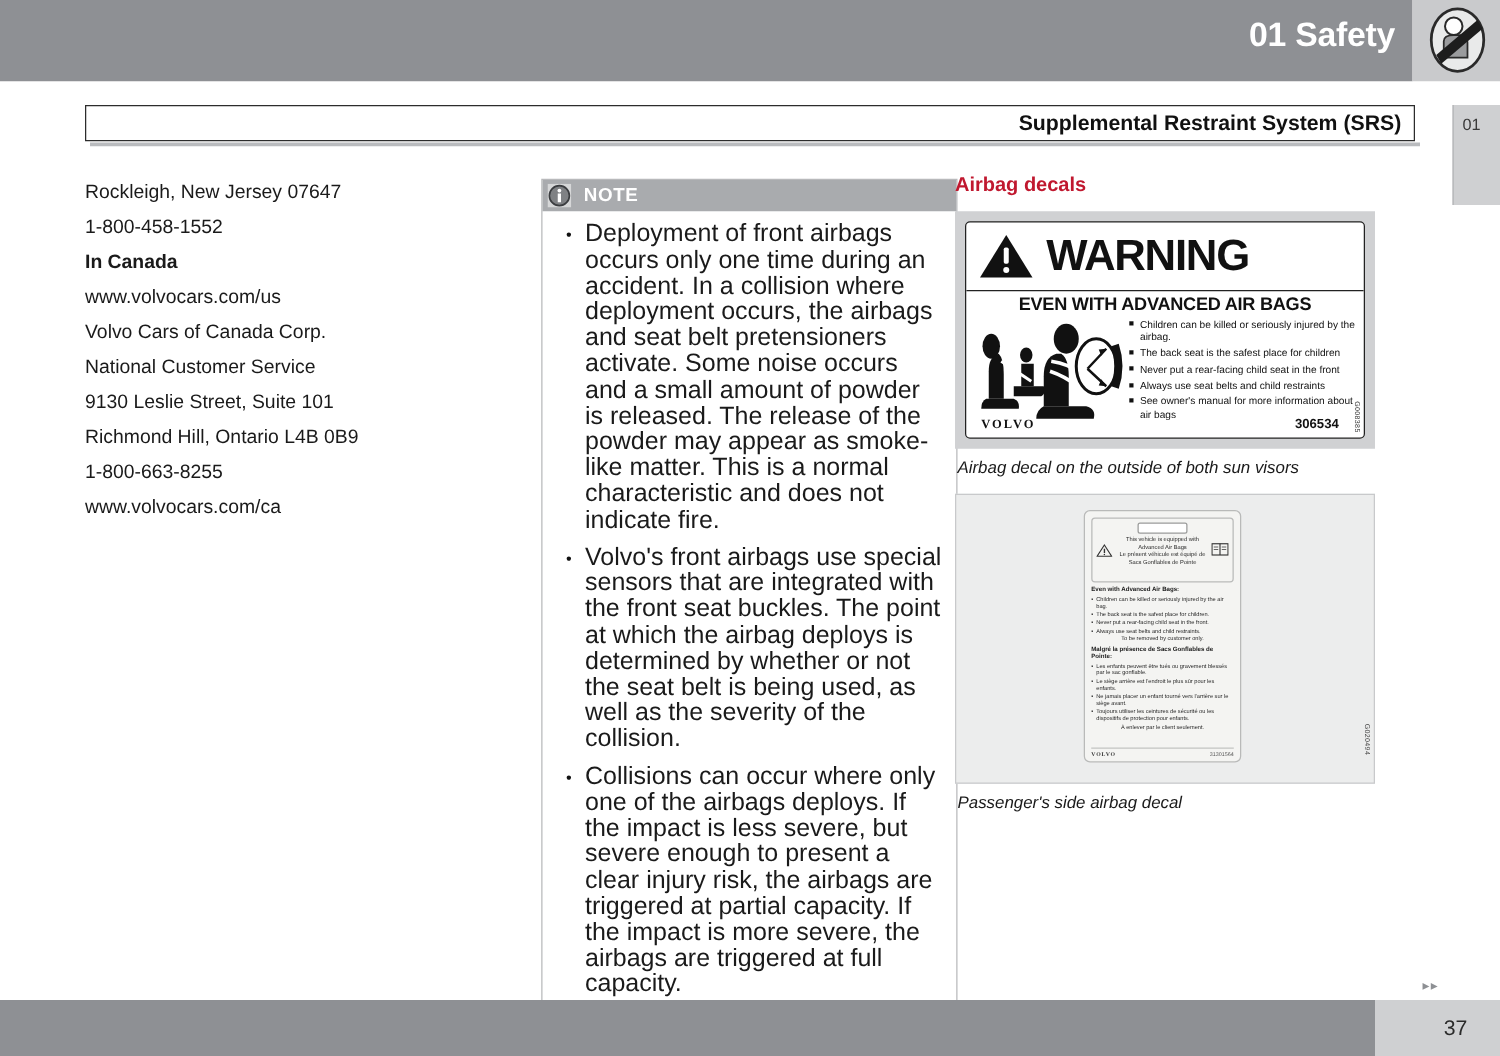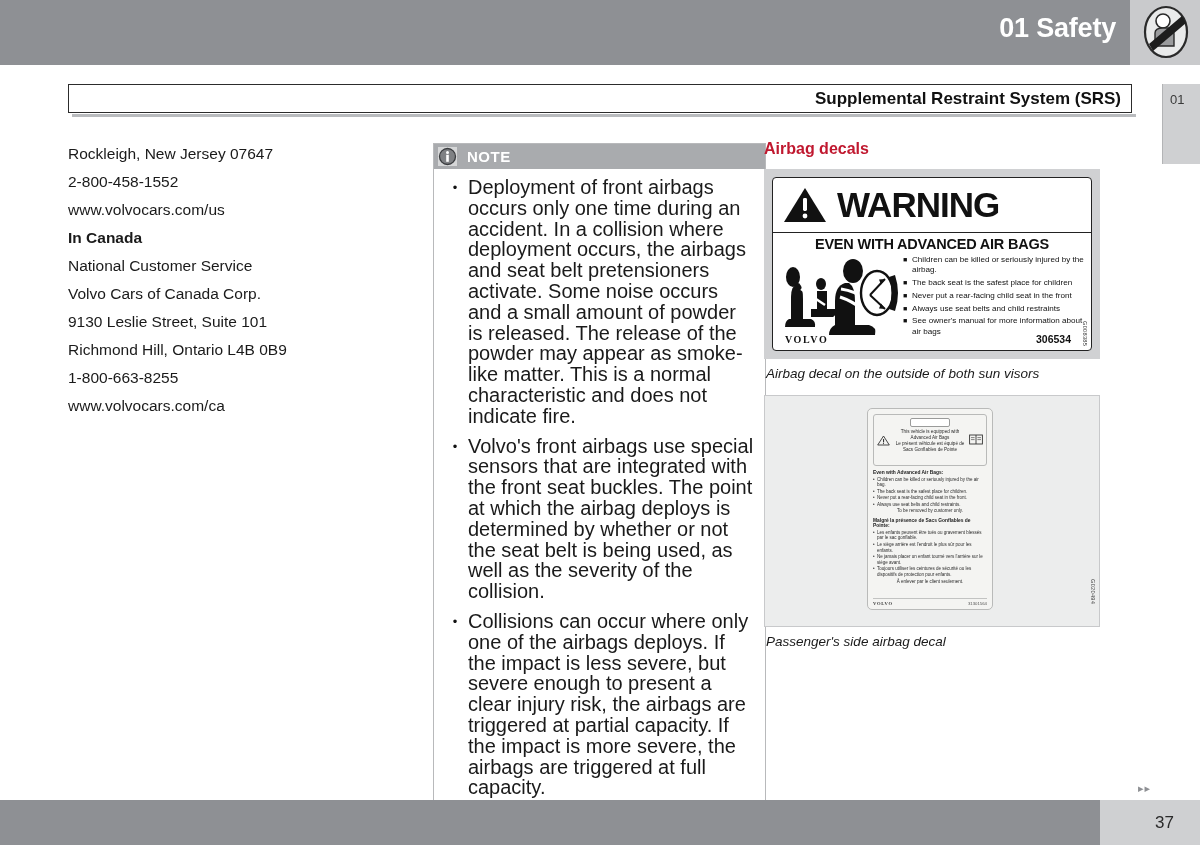--- a/index.html
+++ b/index.html
@@ -323,25 +323,25 @@
 <div class="title-bar">
   <div class="title-bar-inner">Supplemental Restraint System (SRS)</div>
 </div>
 
 <div class="chapter-tab">
   <div class="chapter-tab-label">01</div>
 </div>
 
 <div class="col-address">
   <div class="addr-line">Rockleigh, New Jersey 07647</div>
-  <div class="addr-line">2-800-458-1552</div>
+  <div class="addr-line">1-800-458-1552</div>
+  <div class="addr-line bold">In Canada</div>
   <div class="addr-line">www.volvocars.com/us</div>
-  <div class="addr-line bold">In Canada</div>
+  <div class="addr-line">Volvo Cars of Canada Corp.</div>
   <div class="addr-line">National Customer Service</div>
-  <div class="addr-line">Volvo Cars of Canada Corp.</div>
   <div class="addr-line">9130 Leslie Street, Suite 101</div>
   <div class="addr-line">Richmond Hill, Ontario L4B 0B9</div>
   <div class="addr-line">1-800-663-8255</div>
   <div class="addr-line">www.volvocars.com/ca</div>
 </div>
 
 <div class="note-box">
   <div class="note-header">
     <svg class="note-i-icon" viewBox="0 0 19 19">
       <rect x="0" y="0" width="19" height="19" fill="#d6d7d8"></rect>

